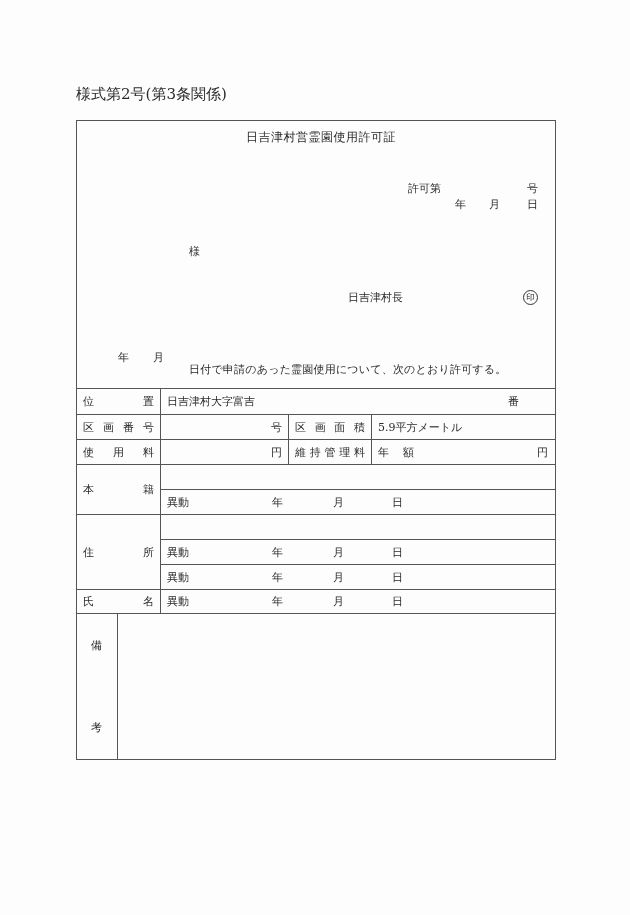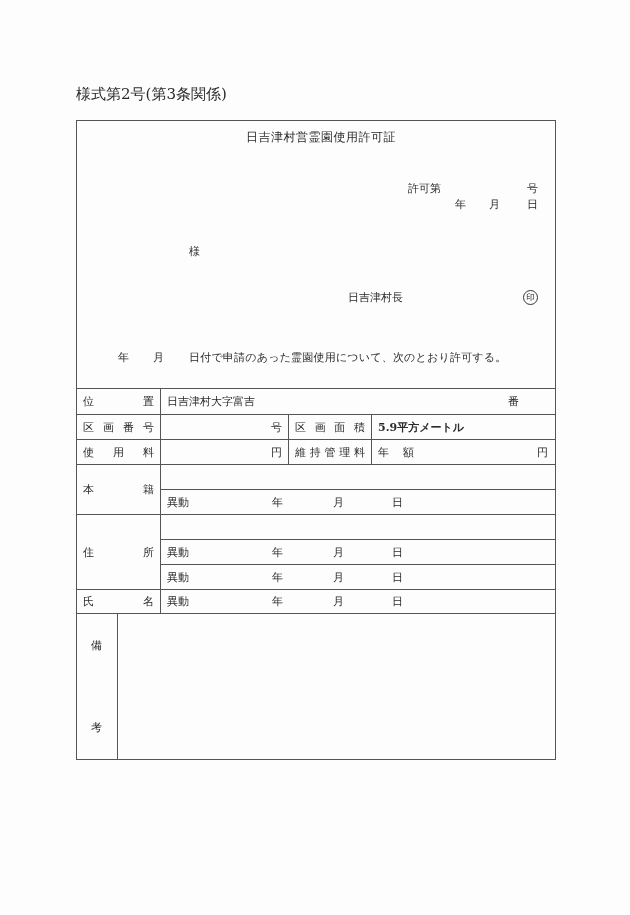--- a/index.html
+++ b/index.html
@@ -40,21 +40,21 @@
 
 <div class="abs" style="left:189px;top:246px;">様</div>
 
 <div class="abs" style="left:348px;top:292px;text-align:center;">日吉津村長</div>
 <div class="abs" style="left:523px;top:290px;">
   <span class="seal">印</span>
 </div>
 
 <div class="abs" style="left:118px;top:352px;">年</div>
 <div class="abs" style="left:153px;top:352px;">月</div>
-<div class="abs" style="left:189px;top:352px;letter-spacing:0.2px;text-align:right;">日付で申請のあった霊園使用について、次のとおり許可する。</div>
+<div class="abs" style="left:189px;top:364px;letter-spacing:0.2px;text-align:right;">日付で申請のあった霊園使用について、次のとおり許可する。</div>
 
 <div class="hline" style="left:76px;top:388px;width:479px;"></div>
 <div class="hline" style="left:76px;top:414px;width:479px;"></div>
 <div class="hline" style="left:76px;top:439px;width:479px;"></div>
 <div class="hline" style="left:76px;top:464px;width:479px;"></div>
 <div class="hline" style="left:160px;top:489px;width:395px;"></div>
 <div class="hline" style="left:76px;top:514px;width:479px;"></div>
 <div class="hline" style="left:160px;top:539px;width:395px;"></div>
 <div class="hline" style="left:160px;top:564px;width:395px;"></div>
 <div class="hline" style="left:76px;top:589px;width:479px;"></div>
@@ -80,21 +80,21 @@
 </div>
 <div class="cell right" style="left:161px;top:415px;width:127px;height:24px;">
   <span>号</span>
 </div>
 <div class="cell spread" style="left:289px;top:415px;width:82px;height:24px;">
   <span>区</span>
   <span>画</span>
   <span>面</span>
   <span>積</span>
 </div>
-<div class="cell left" style="left:372px;top:415px;width:182px;height:24px;font-weight:bold;">5.9平方メートル</div>
+<div class="cell left" style="left:372px;top:415px;width:182px;height:24px;">5.9平方メートル</div>
 
 <div class="cell spread" style="left:77px;top:440px;width:83px;height:24px;">
   <span>使</span>
   <span>用</span>
   <span>料</span>
 </div>
 <div class="cell right" style="left:161px;top:440px;width:127px;height:24px;">
   <span>円</span>
 </div>
 <div class="cell spread" style="left:289px;top:440px;width:82px;height:24px;">

